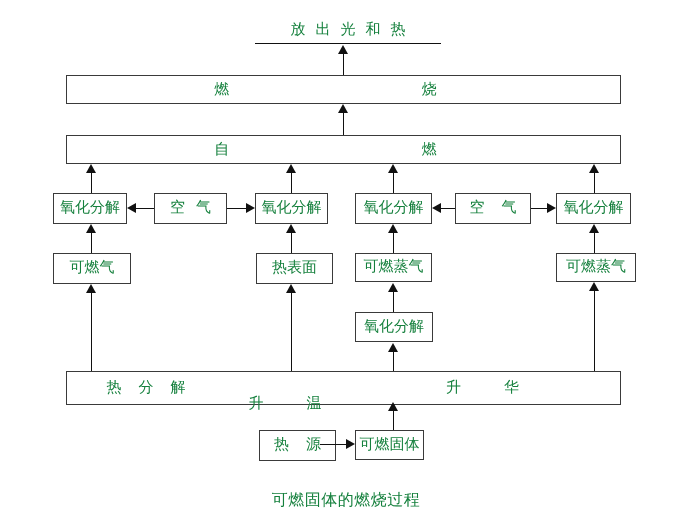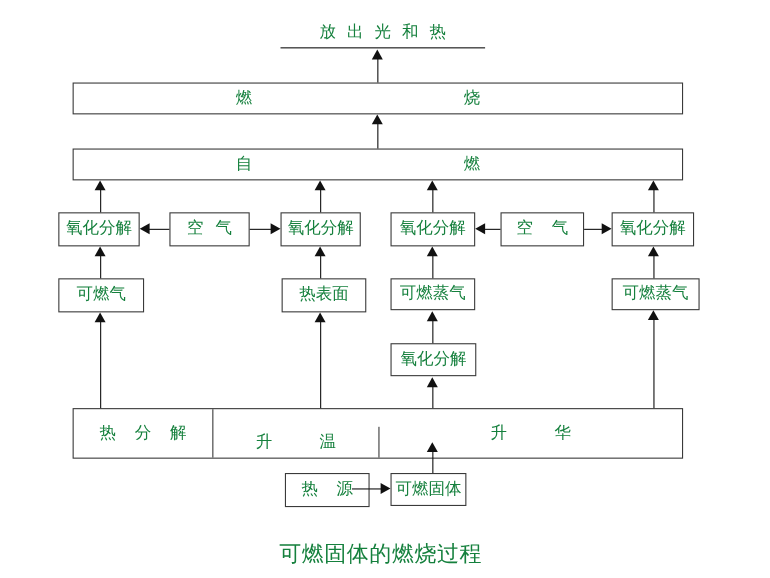--- a/index.html
+++ b/index.html
@@ -7,26 +7,26 @@
     position:relative;width:700px;height:525px;background:#ffffff;
     font-family:Liberation Mono, monospace;color:#15803d;overflow:hidden;
   }
   .box{
     position:absolute;box-sizing:border-box;border:1px solid #3a3a3a;background:#ffffff;
     display:flex;align-items:center;justify-content:center;
     font-size:15px;line-height:1;white-space:pre;
   }
   .wide{left:66px;width:555px;height:29px;}
   .wide .ch{position:absolute;top:50%;transform:translate(-50%,-50%);}
-  .proc{left:66px;top:371px;width:555px;height:46px;display:flex;align-items:stretch;padding:0;}
+  .proc{left:66px;top:371px;width:555px;height:31px;display:flex;align-items:stretch;padding:16px;}
   .cell{box-sizing:border-box;display:flex;align-items:center;justify-content:center;white-space:pre;}
   .cell.divr{border-right:1px solid #3a3a3a;}
   .hline{position:absolute;height:1px;background:#111;}
   .title{position:absolute;left:255px;top:20px;width:186px;text-align:center;font-size:15px;word-spacing:1px;white-space:pre;}
-  .caption{position:absolute;left:196px;top:490px;width:300px;text-align:center;font-size:20px;letter-spacing:0.5px;}
+  .caption{position:absolute;left:196px;top:490px;width:300px;text-align:center;font-size:16px;letter-spacing:0.5px;}
   .sp-sm{word-spacing:2px;}
   .sp-md{word-spacing:8px;}
   .sp-xl{word-spacing:34px;}
   
   .varrow{position:absolute;width:11px;}
   .varrow::before{content:"";position:absolute;top:0;left:0;width:0;height:0;
     border-left:5.5px solid transparent;border-right:5.5px solid transparent;border-bottom:9px solid #111;}
   .varrow::after{content:"";position:absolute;top:8px;bottom:0;left:5px;width:1px;background:#111;}
   
   .harrow{position:absolute;height:11px;}

